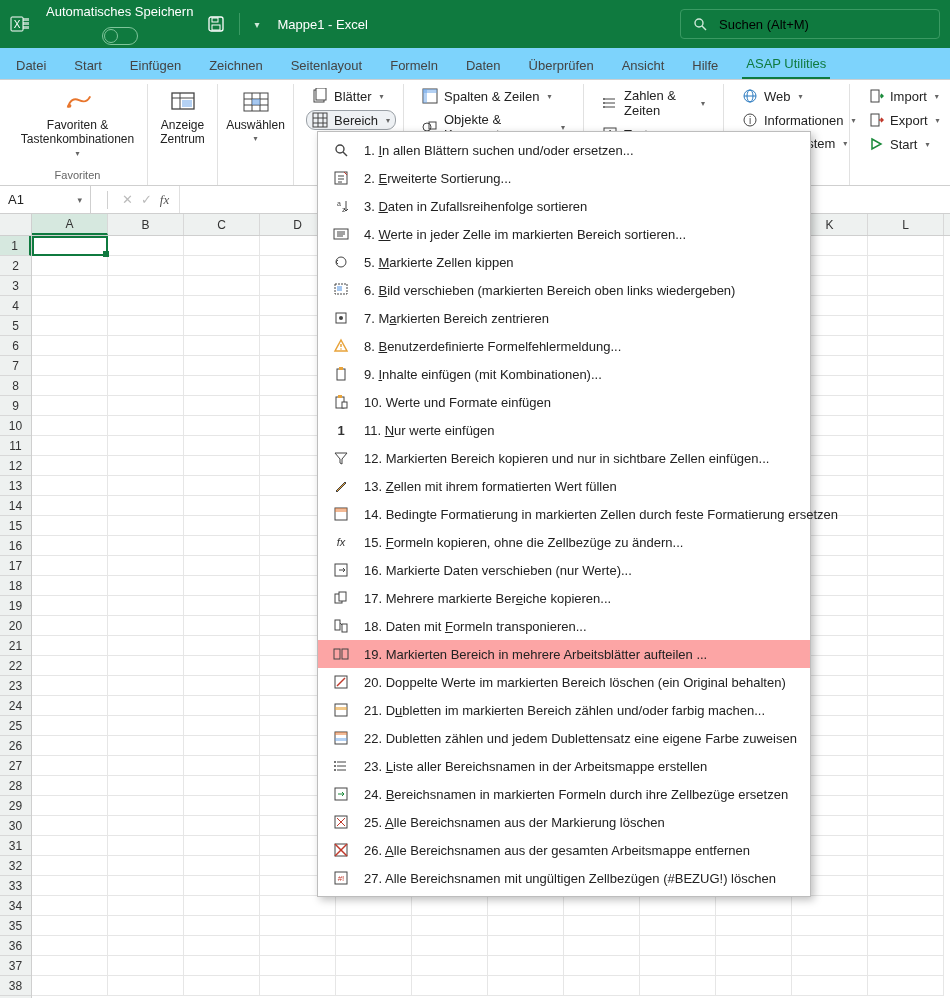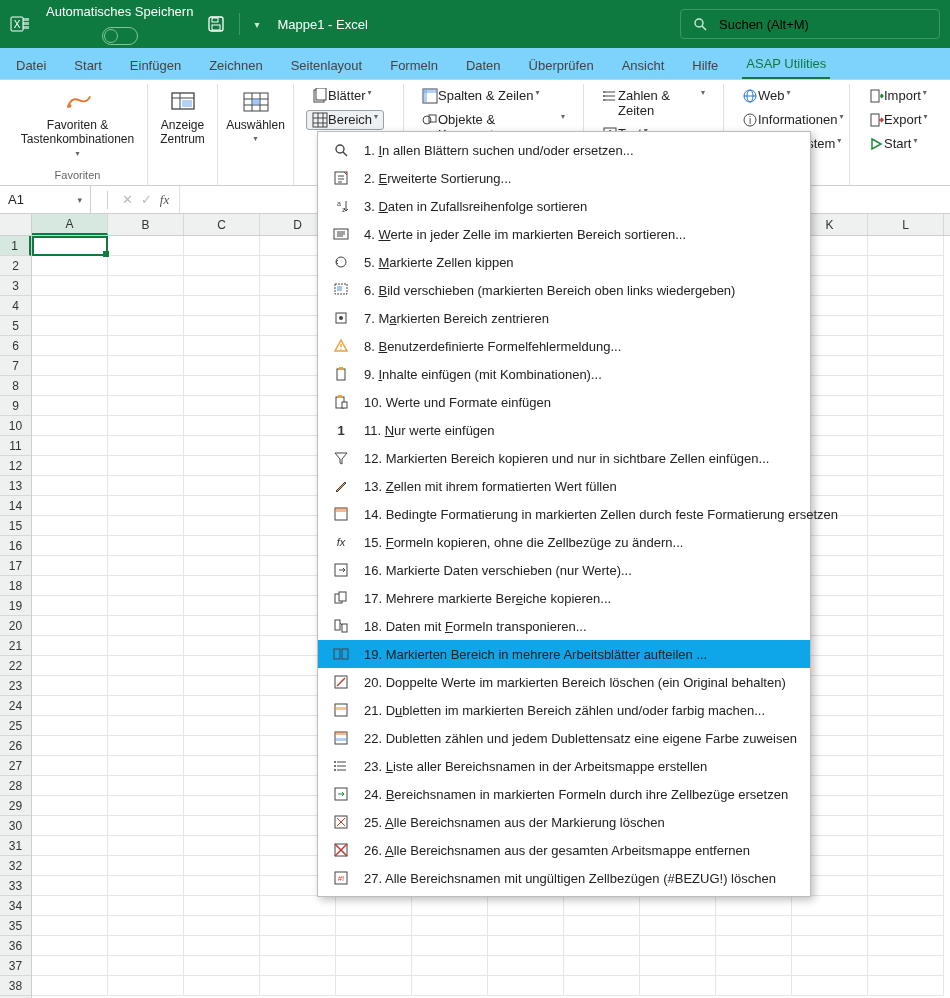--- a/index.html
+++ b/index.html
@@ -24,24 +24,24 @@
   .tab.active{color:#0f7a3f;border-bottom:2px solid #0f7a3f;font-weight:400;}
 
   
   .ribbon{height:106px;background:#fff;border-bottom:1px solid #cfcfcf;display:flex;padding:4px 8px 0 8px;position:relative;}
   .ribgroup{border-right:1px solid #e1e1e1;padding:2px 12px 0 12px;display:flex;flex-direction:column;align-items:center;}
   .ribgroup:last-child{border-right:none;}
   .bigbtn{display:flex;flex-direction:column;align-items:center;justify-content:flex-start;padding:2px 6px;font-size:12px;text-align:center;cursor:pointer;gap:2px;}
   .bigbtn .ic{width:32px;height:28px;display:flex;align-items:center;justify-content:center;}
   .grouplabel{font-size:11px;color:#666;margin-top:auto;padding-bottom:4px;text-align:center;}
   .smallbtns{display:flex;flex-direction:column;gap:4px;align-items:flex-start;}
-  .smallbtn{display:flex;align-items:flex-start;font-size:13px;padding:2px 6px;cursor:pointer;}
+  .smallbtn{display:flex;align-items:center;gap:6px;font-size:13px;padding:2px 6px;cursor:pointer;}
   .smallbtn .sic{width:16px;height:16px;display:flex;align-items:center;justify-content:center;}
   .smallbtn .dd{font-size:8px;color:#666;margin-left:2px;}
-  .smallbtn.pressed{border:1px solid #9aa0a6;background:#eef1f4;border-radius:3px;padding:1px 5px;}
+  .smallbtn.pressed{border:1px solid #9aa0a6;background:#eef1f4;border-radius:9px;padding:1px 5px;}
 
   
   .fbar{height:28px;border-bottom:1px solid #cfcfcf;display:flex;align-items:center;}
   .namebox{width:91px;height:100%;border-right:1px solid #cfcfcf;display:flex;align-items:center;padding:0 8px;font-size:13px;}
   .namebox .nbdd{margin-left:auto;font-size:9px;color:#666;}
   .fxarea{display:flex;align-items:center;gap:8px;padding:0 10px;color:#9a9a9a;}
   .fxarea .fx{font-style:italic;font-family:"Times New Roman",serif;color:#555;}
   .fbar .vline{width:1px;height:18px;background:#d0d0d0;margin:0 6px;}
 
   
@@ -56,21 +56,21 @@
   .cells{position:relative;}
   .row{height:20px;display:flex;}
   .cell{width:76px;border-right:1px solid #e6e6e6;border-bottom:1px solid #e6e6e6;}
   .rh.sel{background:#d6e8df;border-right:2px solid #0f7a3f;}
   .selcursor{position:absolute;left:0;top:0;width:76px;height:20px;border:2px solid #0f7a3f;pointer-events:none;}
   .selcursor::after{content:"";position:absolute;right:-3px;bottom:-3px;width:6px;height:6px;background:#0f7a3f;}
 
   
   .menu{position:absolute;left:317px;top:131px;width:494px;background:#fff;border:1px solid #bdbdbd;box-shadow:3px 3px 8px rgba(0,0,0,.25);padding:4px 0;z-index:50;}
   .mi{display:flex;align-items:center;height:28px;padding:0 14px;gap:14px;font-size:13px;color:#222;cursor:pointer;}
-  .mi:hover,.mi.hl{background:#0ea5e9;}
+  .mi:hover,.mi.hl{background:#fca5a5;}
   .mi .mic{width:18px;height:18px;display:flex;align-items:center;justify-content:center;color:#444;flex:0 0 18px;}
   .mi u{text-decoration:underline;}
   .mi .lbl{white-space:nowrap;}
 
   svg{display:block;}
 </style>
 </head>
 <body>
 
 <div class="titlebar">

